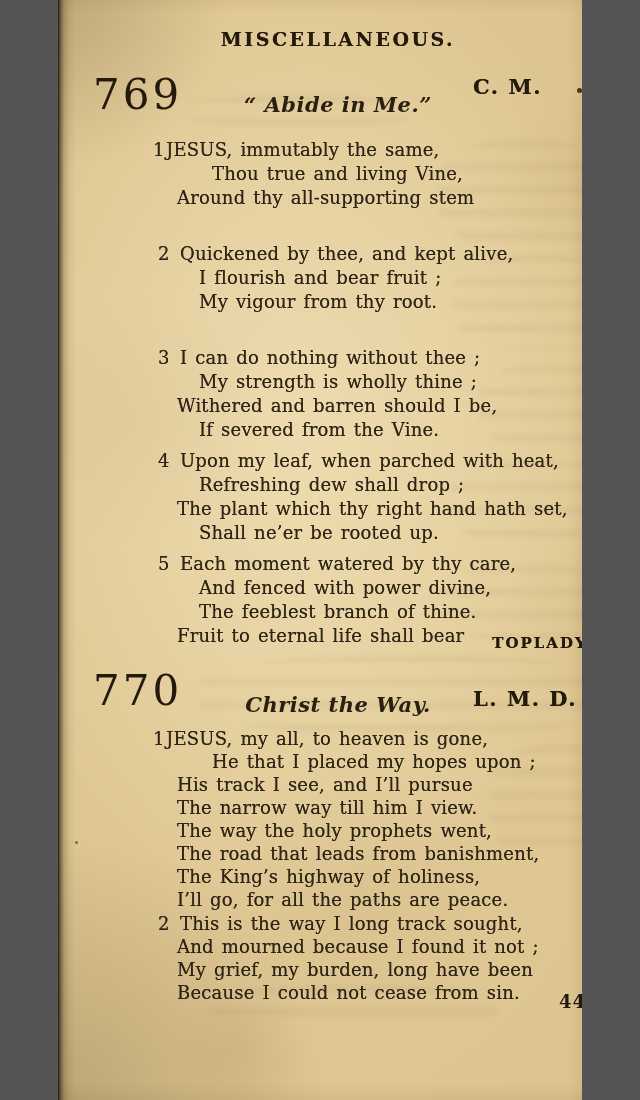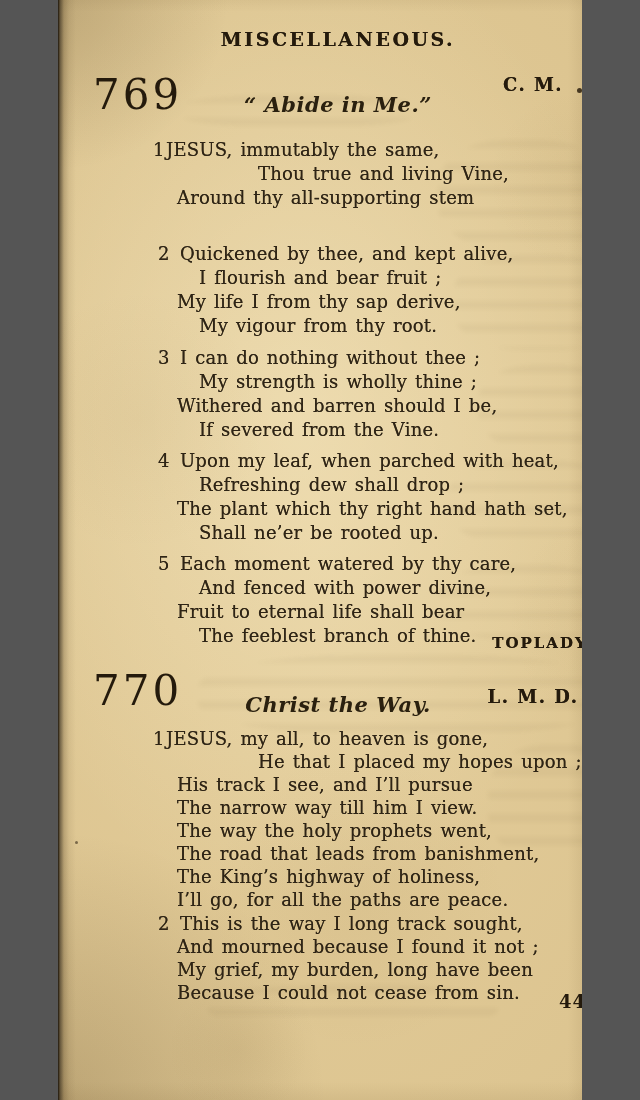--- a/index.html
+++ b/index.html
@@ -55,22 +55,22 @@
     letter-spacing:2.5px; color:#241a0c;
     text-shadow:0 0 0.6px rgba(36,26,12,0.8);
   }
   .hnum {
     position:absolute; left:35px; font-size:42px; font-weight:normal;
     line-height:1.1; letter-spacing:3px; color:#241a0c;
   }
   #h769-num { top:72px; }
   #h770-num { top:668px; }
   .hmeter {
-    position:absolute; left:415px; width:120px; text-align:center;
-    font-size:18px; font-weight:bold; letter-spacing:1.5px; color:#241a0c;
+    position:absolute; left:415px; width:120px; text-align:left;
+    font-size:21px; font-weight:bold; letter-spacing:1.5px; color:#241a0c;
     text-shadow:0 0 0.6px rgba(36,26,12,0.8);
   }
   #h769-meter { top:74px; }
   #h770-meter { top:674px;margin-top:12px; }
   .htitle {
     position:absolute; left:90px; width:380px; text-align:center;
     font-size:21px; font-weight:bold; font-style:italic; color:#2a200f;
     letter-spacing:0.5px;
   }
   #h769-title { top:92px; }
@@ -87,21 +87,21 @@
   #v769-3 { top:346px; }
   #v769-4 { top:449px; }
   #v769-5 { top:552px; }
   #v770-1 { top:727px; line-height:23px; }
   #v770-2 { top:912px; line-height:23px; }
 
   .vline { position:relative; white-space:nowrap; }
   .i-f { margin-left:27px; }   
   .i-o { margin-left:24px; }   
   .i-e { margin-left:46px; }   
-  .i-d { margin-left:105px; }   
+  .i-d { margin-left:59px; }   
   .vline.dc { margin-left:13px; }
   .vnum { position:absolute; left:-22px; top:0; }
   .vline.dc .vnum { left:-13px; }
   .dc .vtext::first-letter {
     font-size:31px; line-height:0; vertical-align:-8.5px;
     letter-spacing:1px; font-weight:normal;
   }
 
   .attrib {
     position:absolute; top:634px; left:315px; width:220px;
@@ -150,21 +150,20 @@
     <div class="vline i-d"><span class="vtext">Thou true and living Vine,</span></div>
     <div class="vline i-o"><span class="vtext">Around thy all-supporting stem</span></div>
   </div>
 
   <div class="verse" id="v769-2">
     <div class="vline i-f">
       <span class="vtext">Quickened by thee, and kept alive,</span>
       <span class="vnum">2</span>
     </div>
     <div class="vline i-e"><span class="vtext">I flourish and bear fruit ;</span></div>
-    <div class="vline i-o"><span class="vtext">My life I from thy sap derive,</span></div>
     <div class="vline i-e"><span class="vtext">My vigour from thy root.</span></div>
   </div>
 
   <div class="verse" id="v769-3">
     <div class="vline i-f">
       <span class="vtext">I can do nothing without thee ;</span>
       <span class="vnum">3</span>
     </div>
     <div class="vline i-e"><span class="vtext">My strength is wholly thine ;</span></div>
     <div class="vline i-o"><span class="vtext">Withered and barren should I be,</span></div>
@@ -180,22 +179,22 @@
     <div class="vline i-o"><span class="vtext">The plant which thy right hand hath set,</span></div>
     <div class="vline i-e"><span class="vtext">Shall ne’er be rooted up.</span></div>
   </div>
 
   <div class="verse" id="v769-5">
     <div class="vline i-f">
       <span class="vtext">Each moment watered by thy care,</span>
       <span class="vnum">5</span>
     </div>
     <div class="vline i-e"><span class="vtext">And fenced with power divine,</span></div>
+    <div class="vline i-e"><span class="vtext">The feeblest branch of thine.</span></div>
     <div class="vline i-o"><span class="vtext">Fruit to eternal life shall bear</span></div>
-    <div class="vline i-e"><span class="vtext">The feeblest branch of thine.</span></div>
   </div>
 
   <div class="attrib">TOPLADY.</div>
 
   <div class="hnum" id="h770-num">770</div>
   <div class="hmeter" id="h770-meter">L. M. D.</div>
   <div class="htitle" id="h770-title">Christ the Way.</div>
 
   <div class="verse" id="v770-1">
     <div class="vline i-f dc">

